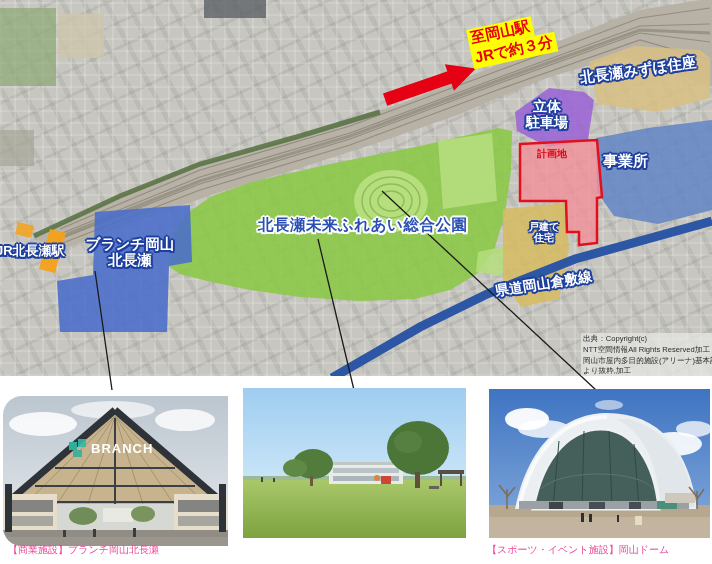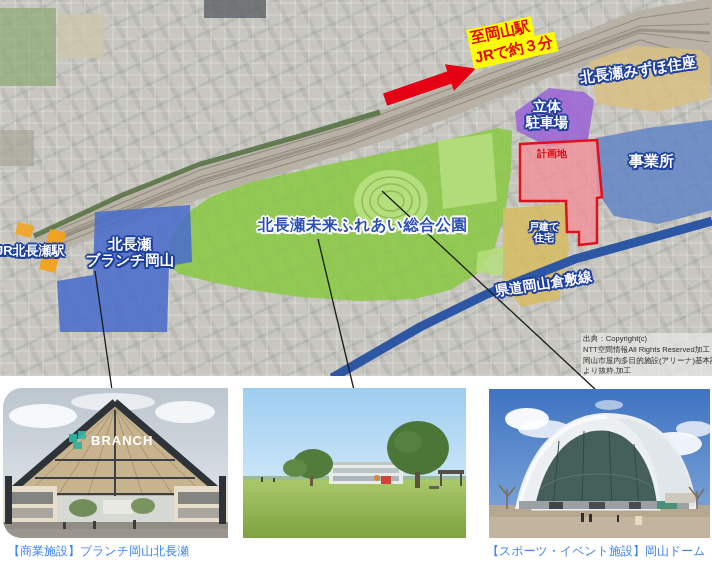--- a/index.html
+++ b/index.html
@@ -19,40 +19,40 @@
      text-shadow:-1.5px -1.5px 0 #1d3f9e,1.5px -1.5px 0 #1d3f9e,-1.5px 1.5px 0 #1d3f9e,1.5px 1.5px 0 #1d3f9e,
                  0 -2px 0 #1d3f9e,0 2px 0 #1d3f9e,-2px 0 0 #1d3f9e,2px 0 0 #1d3f9e;}
   .center{text-align:center;}
   .lab-station{left:-4px;top:244px;font-size:13px;}
   .lab-branch{left:80px;top:236px;width:100px;font-size:14.5px;}
   .lab-park{left:258px;top:216px;font-size:15.5px;letter-spacing:.5px;color:#2b50b5;
      text-shadow:-1.5px -1.5px 0 #fff,1.5px -1.5px 0 #fff,-1.5px 1.5px 0 #fff,1.5px 1.5px 0 #fff,
                  0 -2px 0 #fff,0 2px 0 #fff,-2px 0 0 #fff,2px 0 0 #fff;}
   .lab-parking{left:510px;top:99px;width:74px;font-size:14px;}
   .lab-mizuho{left:579px;top:70px;font-size:14.5px;transform:rotate(-8deg);transform-origin:left top;}
-  .lab-office{left:629px;top:153px;font-size:15px;}
+  .lab-office{left:603px;top:153px;font-size:15px;}
   .lab-houses{left:514px;top:221px;width:60px;font-size:10px;}
   .lab-road{left:494px;top:284px;font-size:14px;transform:rotate(-9deg);transform-origin:left top;}
   .lab-plan{left:537px;top:148px;font-size:10px;color:#dd0814;text-shadow:none;z-index:7;}
   
   .note{position:absolute;left:466px;top:30px;z-index:7;transform:rotate(-12deg);transform-origin:left top;
         font-size:15px;font-weight:bold;color:#e60012;line-height:1.25;white-space:nowrap;}
   .note span{background:#ffff00;display:inline-block;padding:0 3px 1px 3px;}
   
   .credit{position:absolute;left:581px;top:333px;z-index:6;width:140px;font-size:7.6px;line-height:1.42;
           color:#2b2b2b;background:rgba(232,232,229,.72);padding:1px 2px;}
   .credit span{display:block;white-space:nowrap;}
   
   .callouts{position:absolute;left:0;top:0;z-index:5;pointer-events:none;}
   
   .photo{position:absolute;overflow:hidden;z-index:6;}
-  .p1{left:3px;top:388px;width:251px;height:150px;border-radius:19px;}
+  .p1{left:3px;top:396px;width:251px;height:150px;border-radius:19px;}
   .p2{left:243px;top:388px;width:223px;height:150px;}
   .p3{left:489px;top:389px;width:221px;height:149px;}
-  .caption{position:absolute;top:543px;z-index:6;font-size:12px;color:#3b82f6;white-space:nowrap;font-family:Liberation Mono, monospace;}
+  .caption{position:absolute;top:543px;z-index:6;font-size:10px;color:#ec4899;white-space:nowrap;font-family:Liberation Mono, monospace;}
   .c1{left:8px;} .c2{left:243px;} .c3{left:487px;}
 </style>
 </head>
 <body>
 
 <div class="stage">
 
   <div class="map">
     <svg class="overlay" width="712" height="376" viewBox="0 0 712 376">
 
@@ -103,22 +103,22 @@
         <polygon points="66,-14 94,0 66,14" fill="#e50013"></polygon>
       </g>
     </svg>
 
     <div class="note">
       <span>至岡山駅</span><br>
       <span>JRで約３分</span>
     </div>
     <div class="mlabel lab-station">JR北長瀬駅</div>
     <div class="mlabel lab-branch center">
+      <div>ブランチ岡山</div>
       <div>北長瀬</div>
-      <div>ブランチ岡山</div>
     </div>
     <div class="mlabel lab-park">北長瀬未来ふれあい総合公園</div>
     <div class="mlabel lab-parking center">
       <div>立体</div>
       <div>駐車場</div>
     </div>
     <div class="mlabel lab-mizuho">北長瀬みずほ住座</div>
     <div class="mlabel lab-plan">計画地</div>
     <div class="mlabel lab-office">事業所</div>
     <div class="mlabel lab-houses center">

